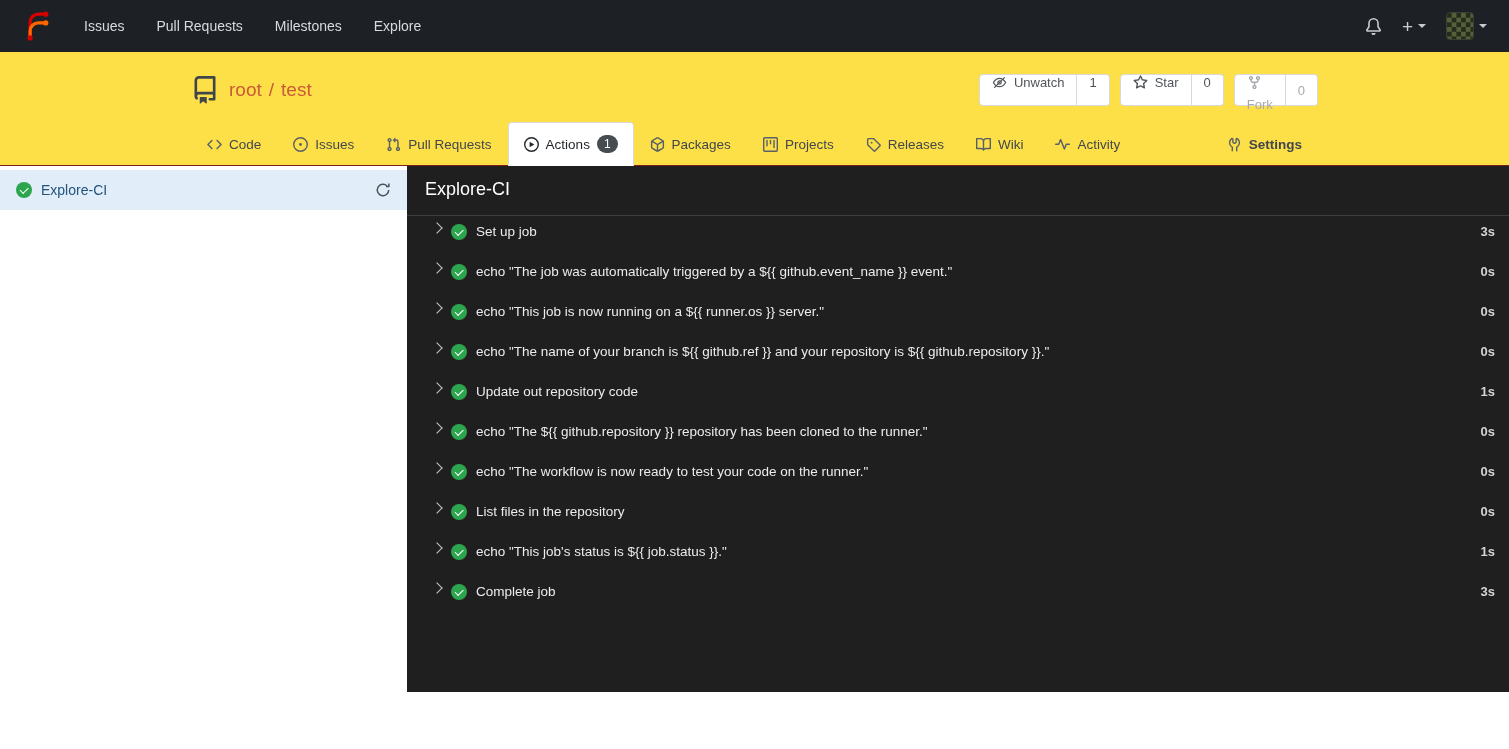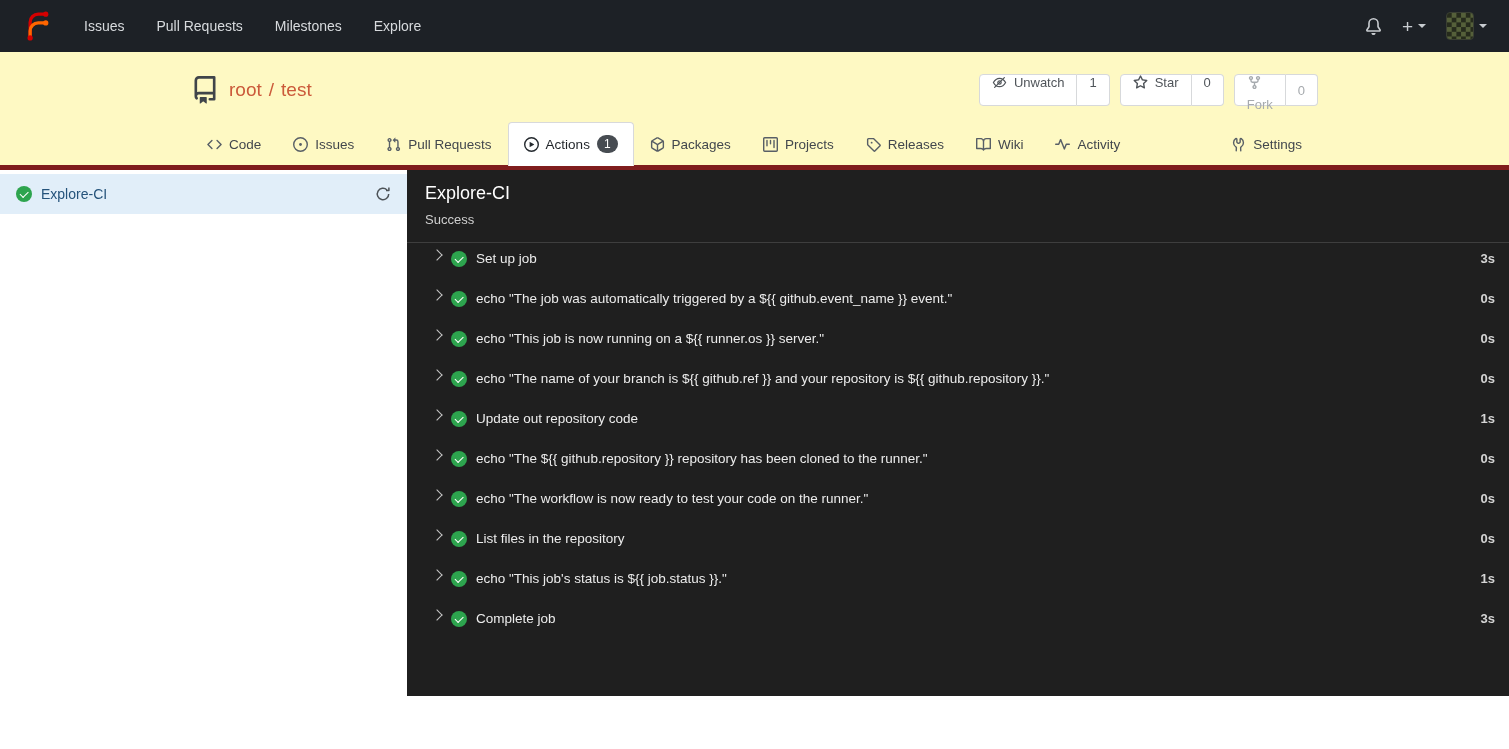--- a/index.html
+++ b/index.html
@@ -15,41 +15,41 @@
   .nav-right { margin-left: auto; display: flex; align-items: center; gap: 20px; padding-right: 6px; }
   .icon-btn { display: flex; align-items: center; gap: 5px; cursor: pointer; color: #c8ccd0; }
   .plus-label { font-size: 19px; line-height: 1; color: #c8ccd0; }
   .caret { width: 0; height: 0; border-left: 4px solid transparent; border-right: 4px solid transparent; border-top: 4px solid #c8ccd0; display: inline-block; }
   .avatar { width: 28px; height: 28px; border-radius: 4px; flex: none;
     background:
       repeating-conic-gradient(#55603a 0 25%, #262b1c 0 50%);
     background-size: 9.4px 9.4px; border: 1px solid #3a3f33; }
 
   
-  .repo-header { background: #fef9c3; border-bottom: 5px solid #7f1d1d; }
+  .repo-header { background: #fde047; border-bottom: 1px solid #7f1d1d; }
   .rh-inner { width: 1127px; margin: 0 auto; padding-top: 16px; }
   .repo-title-row { display: flex; align-items: center; height: 44px; }
   .repo-icon { margin-right: 10px; display: flex; }
   .repo-link { color: #cb5a3a; font-size: 19px; cursor: pointer; }
   .repo-sep { color: #cb5a3a; font-size: 19px; margin: 0 7px; }
   .repo-actions { margin-left: auto; display: flex; gap: 10px; }
   .btn-group { display: flex; }
   .btn { display: flex; align-items: flex-start; gap: 7px; background: #fff; border: 1px solid #d7d9db; color: #50555a; font-size: 13px; padding: 0 12px; height: 32px; cursor: pointer; font-family: inherit; }
   .btn-main { border-radius: 4px 0 0 4px; }
   .btn-count { border-left: none; border-radius: 0 4px 4px 0; min-width: 32px; justify-content: center; }
   .btn.muted { color: #a6aaae; flex-direction: column; }
   .btn svg { flex: none; }
 
   .tabs { display: flex; align-items: center; margin-top: 10px; margin-bottom: -1px; position: relative; }
   .tab { display: flex; align-items: center; gap: 7px; padding: 12px 15px; font-size: 13.5px; color: #42474d; cursor: pointer; border: 1px solid transparent; border-radius: 4px 4px 0 0; }
   .tab svg { fill: #585f66; }
   .tab.active { background: #fff; border-color: #d8d9db; border-bottom-color: #fff; color: #1f2328; font-weight: 500; }
   .tab.active svg { fill: #24292e; }
   .tab-badge { background: #474c52; color: #fff; font-size: 12px; border-radius: 10px; padding: 2px 7px; line-height: 1.2; font-weight: 400; }
-  .tab-settings { margin-left: auto; }
+  .tab-settings { margin-left: auto; font-weight: bold; }
 
   
   .page-title { font-size: 20px; font-weight: 400; color: #1f2328; padding: 19px 27px 17px; }
   .run-body { display: flex; height: 526px; }
   .jobs-sidebar { width: 407px; flex: none; padding-top: 4px; }
   .job-item { display: flex; align-items: center; gap: 9px; height: 40px; background: #e1eef9; padding: 0 16px; cursor: pointer; }
   .job-label { color: #25537b; font-size: 14px; flex: 1; }
   .job-refresh { display: flex; cursor: pointer; }
 
   .steps-panel { flex: 1; background: #1f1f1f; display: flex; flex-direction: column; min-width: 0; }
@@ -227,21 +227,20 @@
             <path d="M13.7 8a5.7 5.7 0 1 1-1.7-4.05"></path>
             <path d="M13.9 1.6v2.9h-2.9" stroke-linejoin="round"></path>
           </svg>
         </span>
       </div>
     </div>
 
     <div class="steps-panel">
       <div class="panel-header">
         <div class="panel-title">Explore-CI</div>
-        <div class="panel-status">Success</div>
       </div>
       <div class="steps">
 
         <div class="step">
           <span class="chev"></span>
           <span class="scheck"></span>
           <span class="step-name">Set up job</span>
           <span class="step-dur">3s</span>
         </div>
         <div class="step">

